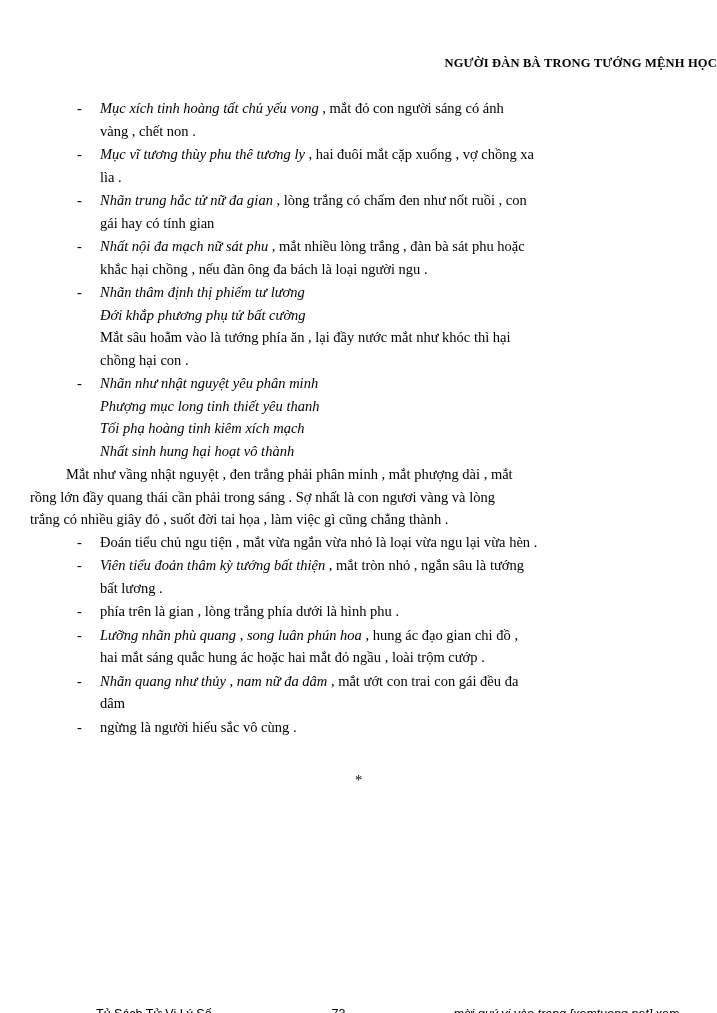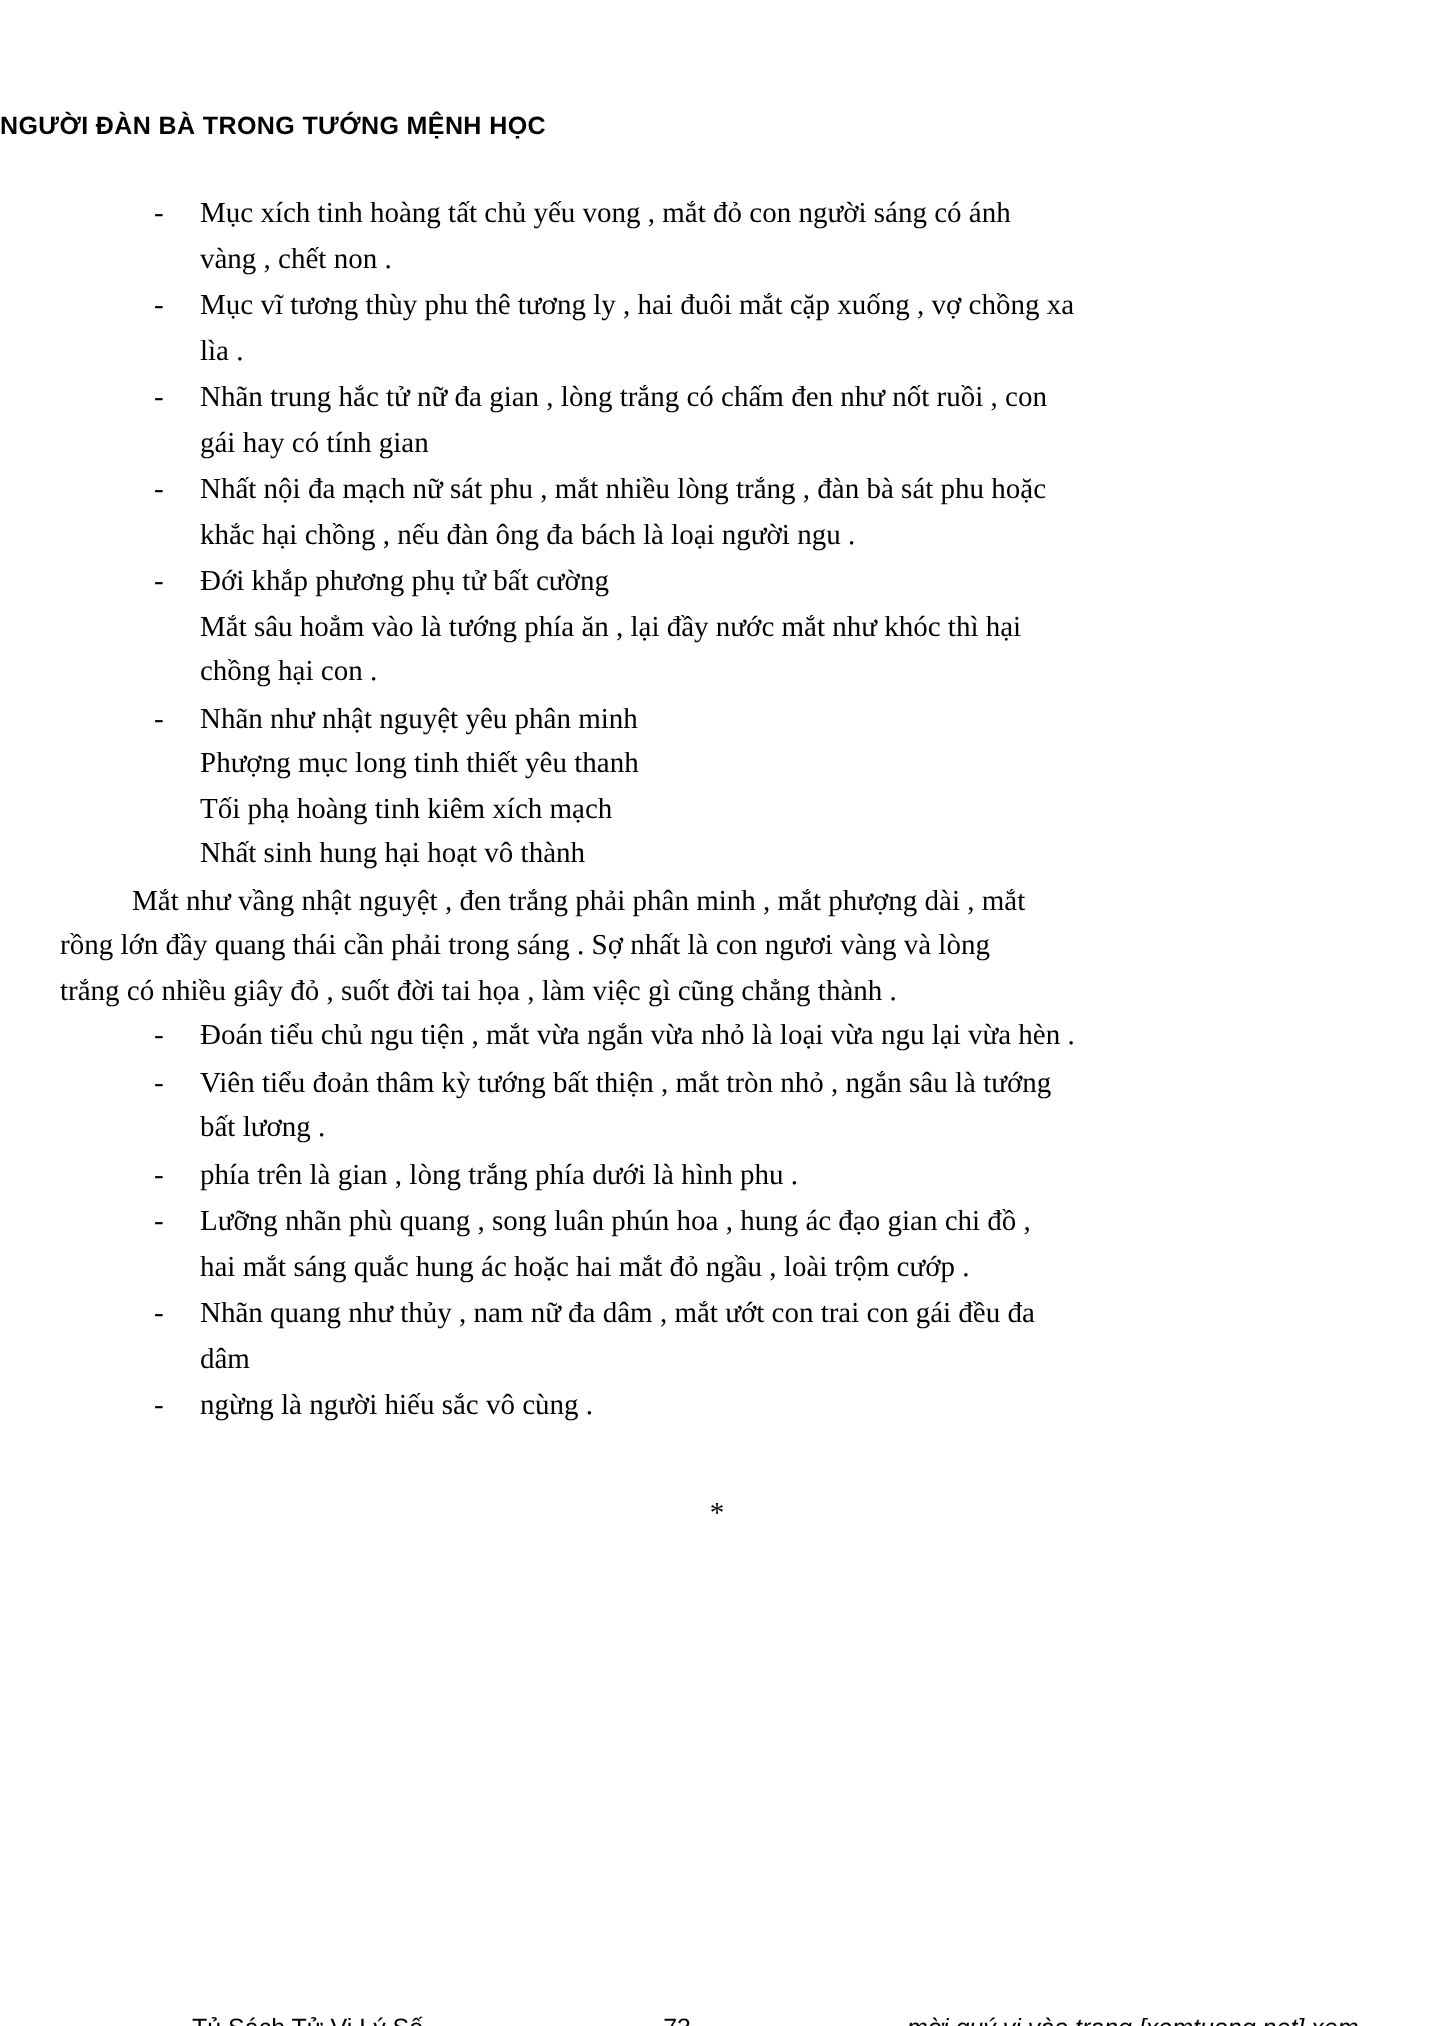--- a/index.html
+++ b/index.html
@@ -16,22 +16,22 @@
     overflow: hidden;
   }
   .page {
     position: relative;
     width: 717px;
     height: 1013px;
     box-sizing: border-box;
     padding: 0;
   }
   .header {
-    text-align: left;
-    font-family: Liberation Sans, sans-serif;
+    text-align: right;
+    font-family: Liberation Serif, serif;
     font-size: 12.5px;
     font-weight: bold;
     letter-spacing: 0.2px;
     margin-top: 56px;
   }
   .content {
     margin-top: 26px;
     padding-left: 72px;
     padding-right: 72px;
   }
@@ -54,20 +54,21 @@
     flex: 1 1 auto;
     font-size: 14.5px;
     line-height: 22.5px;
     text-align: left;
   }
   .line {
     font-size: 14.5px;
     line-height: 22.5px;
   }
   .it {
+    font-style: italic;
   }
   
   .para {
     font-size: 14.5px;
     line-height: 22.5px;
     margin-left: -42px;
     margin-right: -30px;
     text-align: justify;
     text-indent: 36px;
   }
@@ -136,20 +137,21 @@
         <div class="item">
           <div class="dash">-</div>
           <div class="item-body">
             <div class="line"><span class="it">Nhất nội đa mạch nữ sát phu ,</span><span>   mắt nhiều lòng trắng , đàn bà sát phu hoặc</span></div>
             <div class="line"><span>khắc hại chồng , nếu đàn ông đa bách là loại người ngu .</span></div>
           </div>
         </div>
         <div class="item">
           <div class="dash">-</div>
           <div class="item-body">
+            <div class="line"><span class="it">Nhãn thâm định thị phiếm tư lương</span></div>
             <div class="line"><span class="it">Đới khắp phương phụ tử bất cường</span></div>
             <div class="line"><span>Mắt sâu hoẳm vào là tướng phía ăn , lại đầy nước mắt như khóc thì hại</span></div>
             <div class="line"><span>chồng hại con .</span></div>
           </div>
         </div>
         <div class="item">
           <div class="dash">-</div>
           <div class="item-body">
             <div class="line"><span class="it">Nhãn như nhật nguyệt yêu phân minh</span></div>
             <div class="line"><span class="it">Phượng mục long tinh thiết yêu thanh</span></div>

